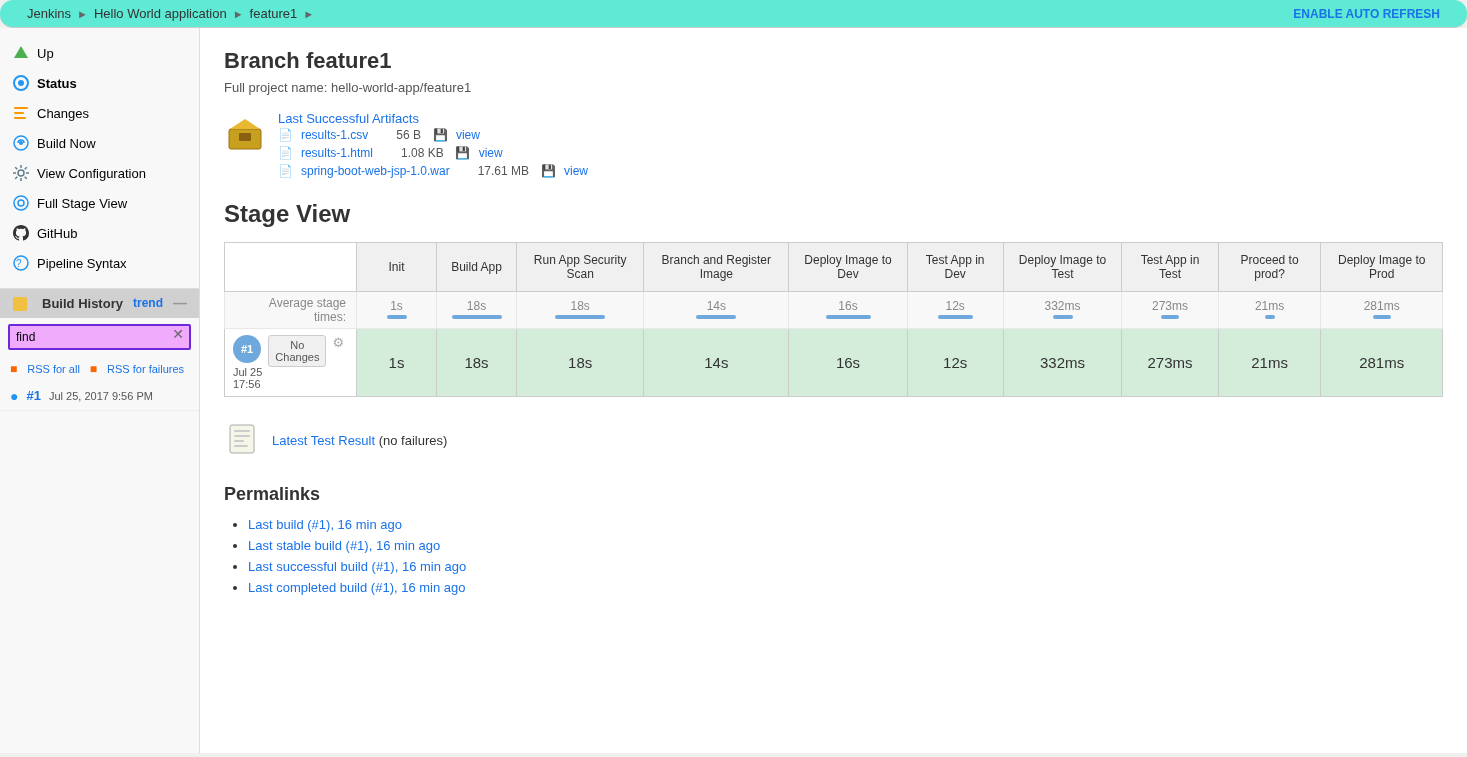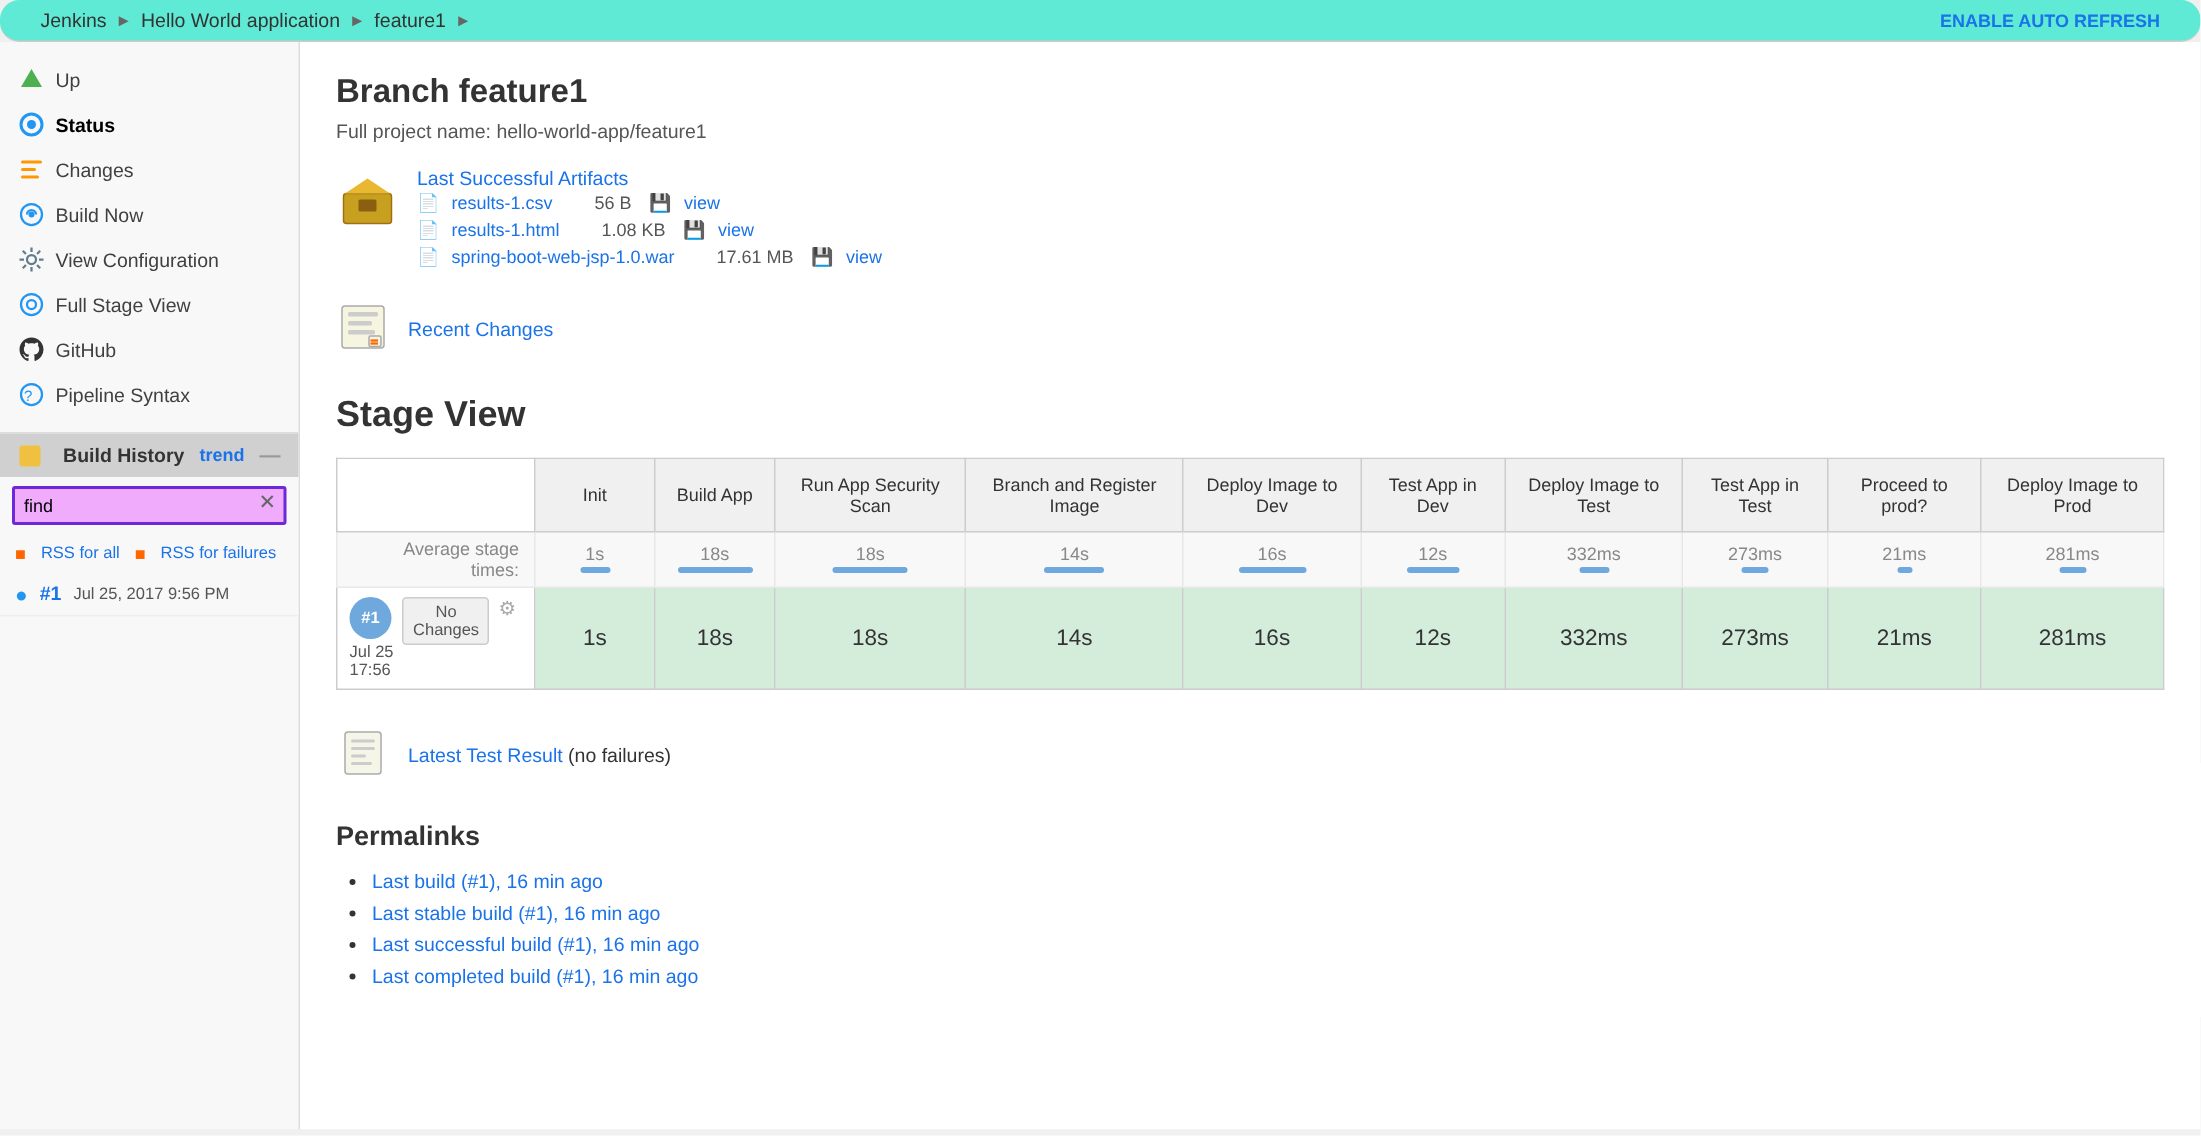--- a/index.html
+++ b/index.html
@@ -30,21 +30,21 @@
       background: #f8f8f8;
       border-right: 1px solid #ddd;
       padding: 10px 0;
     }
     .sidebar-item {
       display: flex;
       align-items: center;
       gap: 7px;
       padding: 6px 12px;
       cursor: pointer;
-      color: #404040;
+      color: #000000;
       text-decoration: none;
       font-size: 13px;
     }
     .sidebar-item.active { font-weight: bold; color: #000; }
     .sidebar-icon { width: 18px; height: 18px; display: inline-flex; align-items: center; justify-content: center; flex-shrink: 0; }
 
     
     .build-history {
       background: #f8f8f8;
       border-top: 1px solid #ddd;
@@ -370,34 +370,20 @@
         <div class="artifact-row">
           <span style="color:#888;">📄</span>
           <a class="artifact-name" href="#">spring-boot-web-jsp-1.0.war</a>
           <span class="artifact-size">17.61 MB</span>
           <span style="color:#aaa;margin-left:4px;">💾</span>
           <a class="artifact-action" href="#">view</a>
         </div>
       </div>
     </div>
 
-    <div class="recent-changes-section">
-      <div>
-        <svg width="36" height="36" viewBox="0 0 36 36">
-          <rect x="4" y="4" width="28" height="28" rx="2" fill="#f5f5e0" stroke="#aaa" stroke-width="1"></rect>
-          <rect x="8" y="8" width="20" height="3" rx="1" fill="#ccc"></rect>
-          <rect x="8" y="14" width="16" height="3" rx="1" fill="#ccc"></rect>
-          <rect x="8" y="20" width="18" height="3" rx="1" fill="#ccc"></rect>
-          <rect x="22" y="24" width="8" height="7" rx="1" fill="#f5f5e0" stroke="#aaa" stroke-width="1"></rect>
-          <line x1="23" y1="27" x2="28" y2="27" stroke="#f60" stroke-width="1.5"></line>
-          <line x1="23" y1="29" x2="28" y2="29" stroke="#f60" stroke-width="1.5"></line>
-        </svg>
-      </div>
-      <a class="recent-changes-link" href="#">Recent Changes</a>
-    </div>
 
     <h2 class="stage-view-title">Stage View</h2>
     <div class="stage-table-wrapper">
       <table class="stage-table">
         <thead>
           <tr>
             <th style="background:#fff;border:1px solid #ccc;min-width:90px;"></th>
             <th>Init</th>
             <th>Build App</th>
             <th>Run App Security Scan</th>

